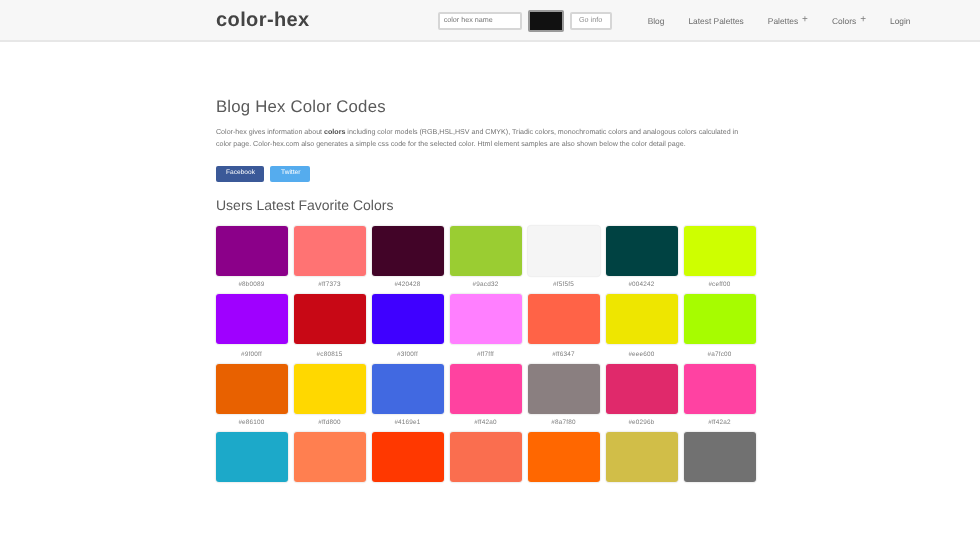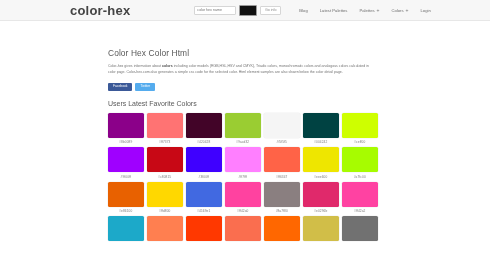--- a/index.html
+++ b/index.html
@@ -10,21 +10,21 @@
     -webkit-font-smoothing:antialiased;
   }
   .page{width:490px;height:276px;position:relative;background:#ffffff;}
 
   
   .topbar{
     height:21px;background:#f7f7f7;border-bottom:1px solid #e7e7e7;
     display:flex;align-items:center;box-sizing:border-box;
   }
   .brand{
-    margin-left:70px;font-size:13px;font-weight:700;color:#444;
+    margin-left:108px;font-size:10px;font-weight:700;color:#444;
     letter-spacing:.2px;white-space:nowrap;
   }
   .nav-tools{display:flex;align-items:center;margin-left:64px;gap:3px;}
   .search-input{
     width:42px;height:9px;border:1px solid #d6d6d6;background:#fff;border-radius:1px;
     font-size:3.6px;color:#b3b3b3;padding:0 2px;box-sizing:border-box;line-height:9px;
     font-family:"Liberation Sans",sans-serif;
   }
   .swatch-box{
     width:16px;height:9px;border:1px solid #9a9a9a;background:#111;border-radius:1px;
@@ -105,21 +105,21 @@
         <span class="plus">+</span>
       </div>
       <div class="nav-link">
         <span>Login</span>
       </div>
     </div>
   </div>
 
   <div class="content">
 
-    <h1 class="h1">Color Hex Color Html</h1>
+    <h1 class="h1">Blog Hex Color Codes</h1>
 
     <p class="para"><span>Color-hex gives information about </span><b>colors</b><span> including color models (RGB,HSL,HSV and CMYK), Triadic colors, monochromatic colors and analogous colors calculated in color page. Color-hex.com also generates a simple css code for the selected color. Html element samples are also shown below the color detail page.</span></p>
 
     <div class="social">
       <div class="btn-fb">Facebook</div>
       <div class="btn-tw">Twitter</div>
     </div>
 
     <h2 class="h2">Users Latest Favorite Colors</h2>
 

